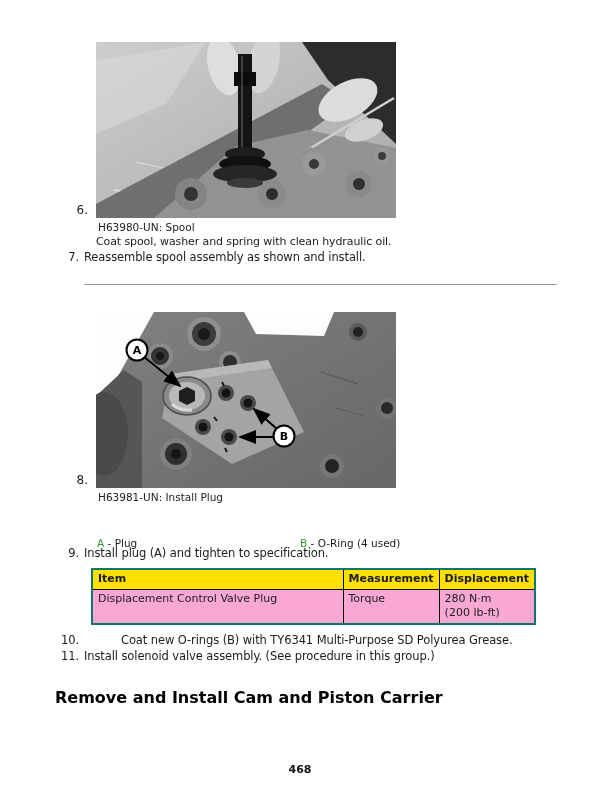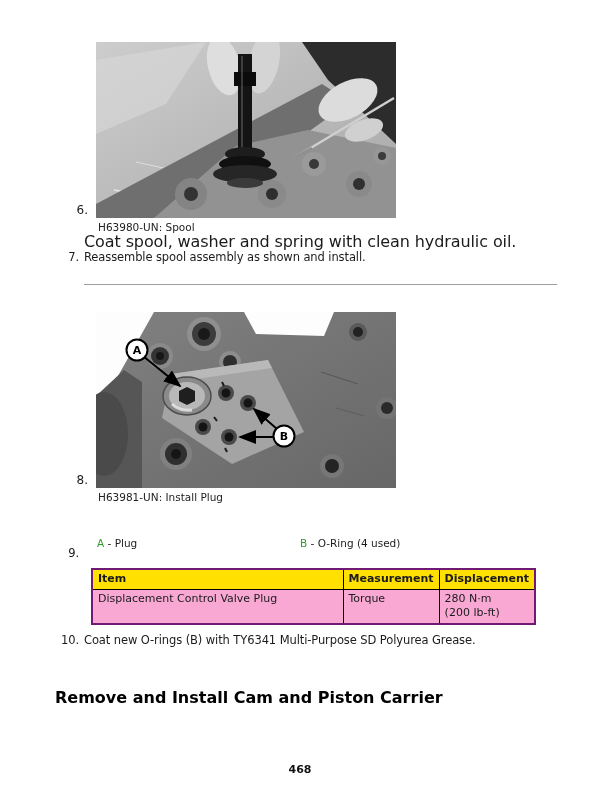--- a/index.html
+++ b/index.html
@@ -11,40 +11,40 @@
   .photo { position:absolute; width:300px; height:176px; overflow:hidden; background:#9a9a9a; }
   .fig1 { left:96px; top:42px; }
   .fig2 { left:96px; top:312px; }
   .fignum { position:absolute; left:58px; width:30px; text-align:right;
             font-size:12px; line-height:15px; }
   .fn1 { top:203px; }
   .fn2 { top:473px; }
   .caption { position:absolute; left:98px; font-size:10.5px; line-height:13px; color:#222; }
   .cap1 { top:221px; }
   .cap2 { top:491px; }
-  .bodyline { position:absolute; left:84px; font-size:16px; line-height:15px; letter-spacing:-0.1px; }
+  .bodyline { position:absolute; left:96px; font-size:11px; line-height:15px; letter-spacing:-0.1px; }
   .note1 { top:234px; }
   .note2 { top:530px; }
   .li { position:absolute; left:50px; display:flex; font-size:11.5px; line-height:15px; letter-spacing:-0.1px; }
   .li .num { display:inline-block; width:29px; text-align:right; padding-right:5px; flex:none; }
   .li7  { top:250px; }
   .li9  { top:546px; }
-  .li10 { top:633px; }
+  .li10 { top:633px;gap:37px; }
   .li11 { top:649px; }
   .hr { position:absolute; left:84px; top:284px; width:473px; height:0;
         border-top:1px solid #9d9d9d; }
   .legend { position:absolute; top:536px; font-size:10.5px; line-height:14px; }
   .legendA { left:97px; }
   .legendB { left:300px; }
   .legend .key { font-weight:normal; }
   .spec-table { position:absolute; left:91px; top:568px; border-collapse:collapse;
                 font-size:11px; line-height:14px; table-layout:fixed; }
   .spec-table th, .spec-table td { border:1px solid #000; padding:2px 5px 3px 5px;
                 vertical-align:top; text-align:left; }
-  .spec-table { border:2px solid #701a75;padding-left:26px; }
+  .spec-table { border:2px solid #0f766e;padding-left:26px; }
   .col-item { width:251px; }
   .col-meas { width:75px; }
   .col-spec { width:68px; }
   .spec-table th { font-weight:bold; }
   .heading { position:absolute; left:55px; top:688px; font-size:16px; font-weight:bold; color:#000; }
   .pagenum { position:absolute; left:0; top:763px; width:100%; text-align:center;
              font-size:11px; font-weight:bold; color:#111; }
 </style>
 </head>
 <body>
@@ -191,20 +191,21 @@
     <span>- Plug</span>
   </div>
   <div class="legend legendB">
     <span class="key" style="color:#2f9a2f">B </span>
     <span>- O-Ring (4 used)</span>
   </div>
 
 
   <div class="li li9">
     <span class="num">9.</span>
+    <span>Install plug (A) and tighten to specification.</span>
   </div>
 
   <table class="spec-table">
     <colgroup>
         <col class="col-item">
         <col class="col-meas">
         <col class="col-spec">
       </colgroup>
     <thead>
       <tr style="background:#ffe000;">
@@ -222,18 +223,22 @@
           <div>(200 lb-ft)</div>
         </td>
       </tr>
     </tbody>
   </table>
 
   <div class="li li10">
     <span class="num">10.</span>
     <span>Coat new O-rings (B) with TY6341 Multi-Purpose SD Polyurea Grease.</span>
   </div>
+  <div class="li li11">
+    <span class="num">11.</span>
+    <span>Install solenoid valve assembly. (See procedure in this group.)</span>
+  </div>
 
   <div class="heading">Remove and Install Cam and Piston Carrier</div>
 
   <div class="pagenum">468</div>
 
 </div>
 
 </body></html>

